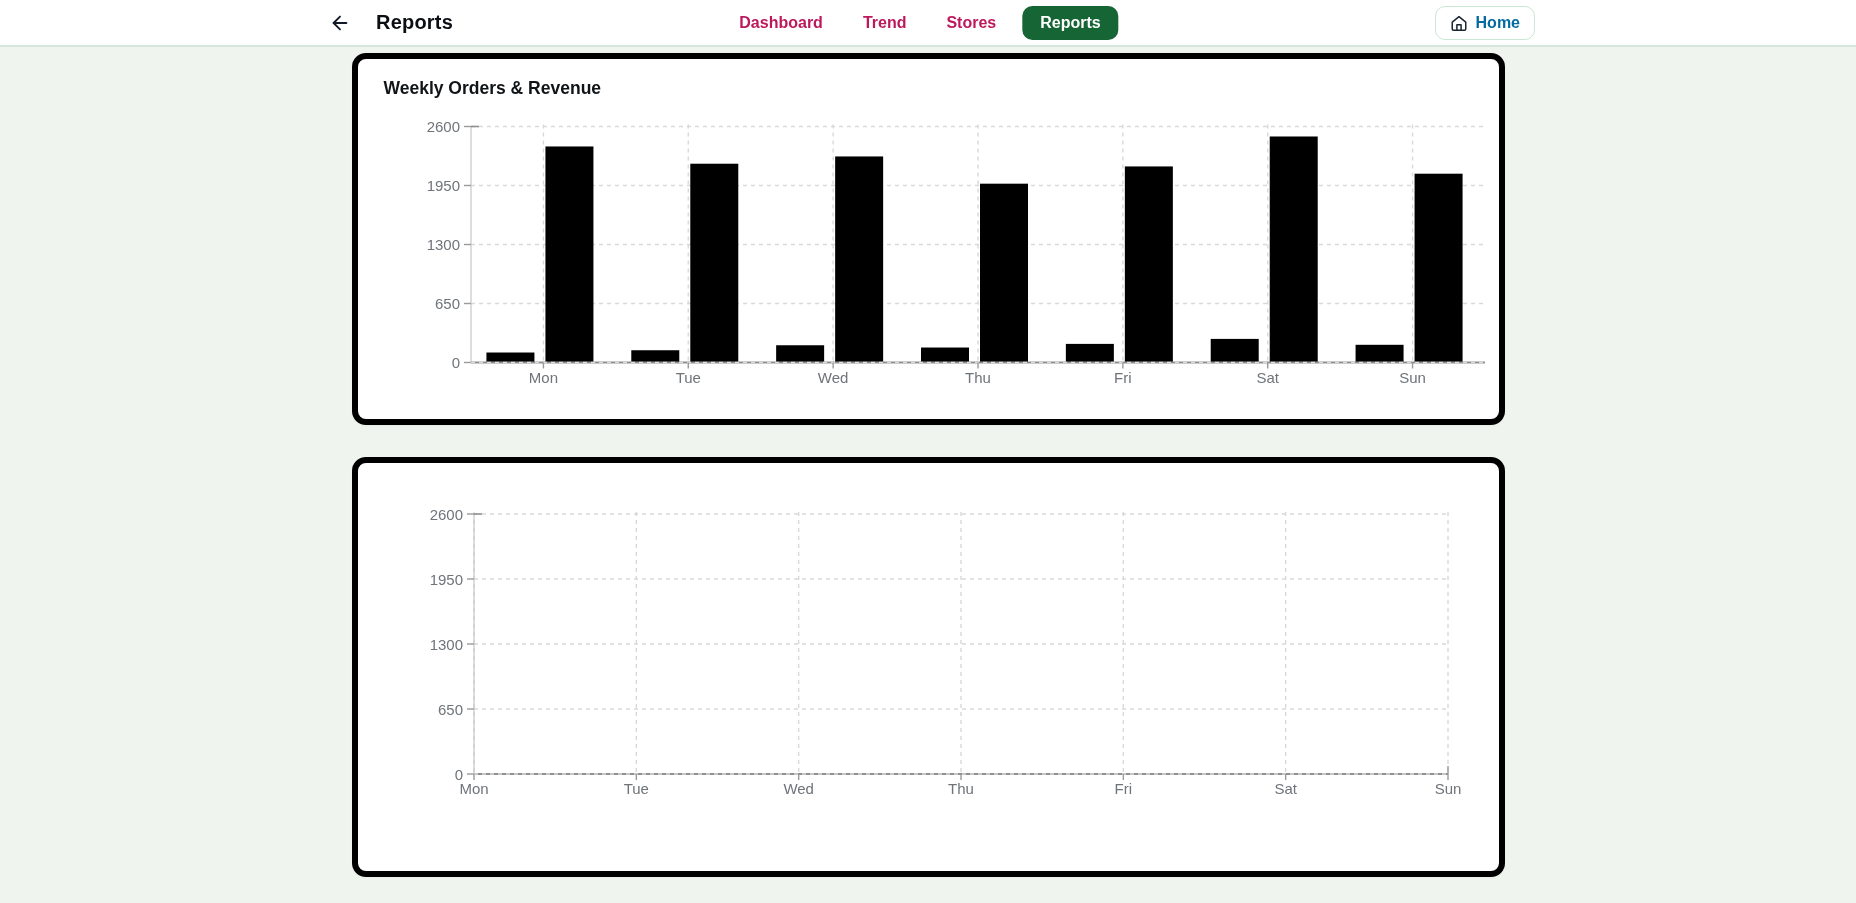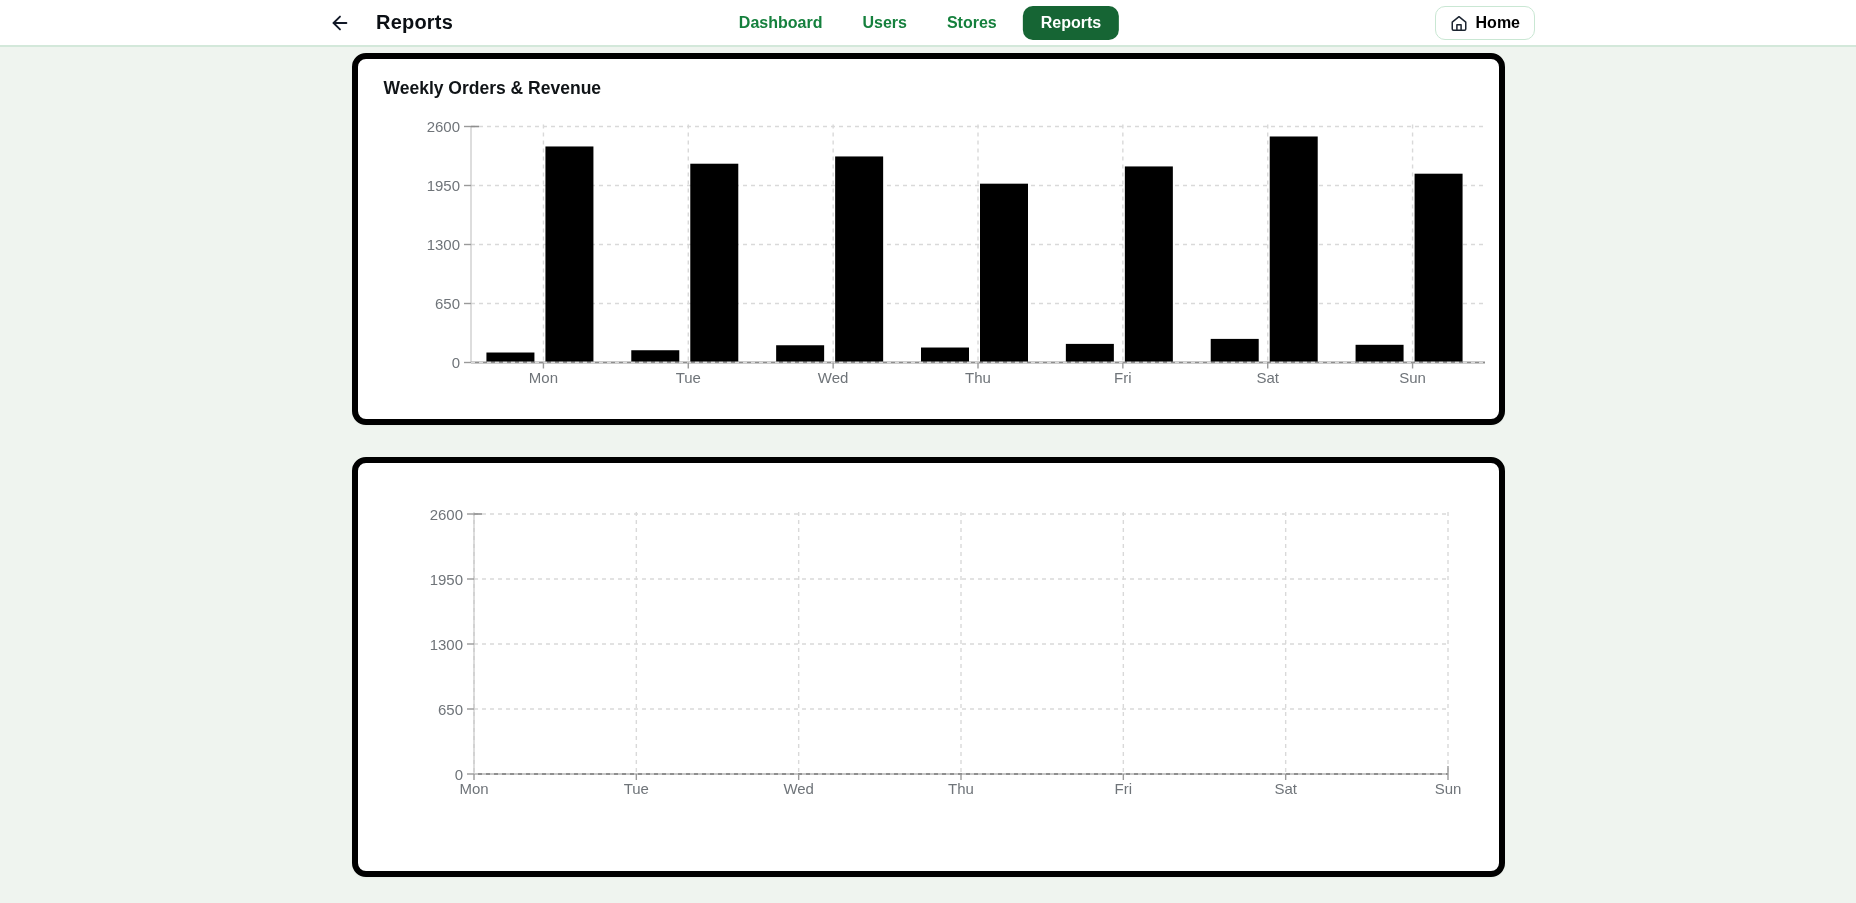--- a/index.html
+++ b/index.html
@@ -29,36 +29,36 @@
   }
   .page-title { font-size: 20px; font-weight: 700; color: #0b0f14; letter-spacing: 0.2px; }
   .main-nav {
     position: absolute; left: 50%; top: 50%;
     transform: translate(-50%, -50%);
     display: flex; align-items: center; gap: 36px;
   }
   .nav-link {
     background: none; border: none; cursor: pointer;
     font-family: "Liberation Sans", sans-serif;
-    font-size: 16px; font-weight: 600; color: #15803d;
+    font-size: 16px; font-weight: 600; color: #be185d;
     padding: 7px 2px; border-radius: 10px;
   }
   .nav-link.active {
     background: #166534; color: #ffffff;
     padding: 8px 18px;
     margin-left: -12px;
   }
   .home-btn {
     display: flex; align-items: center; gap: 8px;
     background: #ffffff;
     border: 1.5px solid #c9e7d3;
     border-radius: 10px;
     height: 34px; padding: 0 14px;
     font-family: "Liberation Sans", sans-serif;
-    font-size: 16px; font-weight: 600; color: #000000;
+    font-size: 16px; font-weight: 600; color: #0369a1;
     cursor: pointer;
   }
   
   .content { padding-top: 6px; }
   .card {
     width: 1153px; margin: 0 auto;
     background: #ffffff;
     border: 6px solid #000000;
     border-radius: 14px;
     box-shadow: 0 1px 2px rgba(20,40,25,0.04);
@@ -90,21 +90,21 @@
           <path d="M19 12H5"></path>
             <path d="M12 19l-7-7 7-7"></path>
         </svg>
       </span>
     </button>
     <h1 class="page-title">Reports</h1>
   </div>
 
   <nav class="main-nav" id="main-nav">
       <button class="nav-link">Dashboard</button>
-      <button class="nav-link">Users</button>
+      <button class="nav-link">Trend</button>
       <button class="nav-link">Stores</button>
       <button class="nav-link active">Reports</button>
     </nav>
 
   <button class="home-btn">
     <span style="display:flex">
       <svg width="18" height="18" viewBox="0 0 24 24" fill="none" stroke="#1b2430" stroke-width="2" stroke-linecap="round" stroke-linejoin="round">
         <path d="M3 10.8 12 3.6l9 7.2V20a1.6 1.6 0 0 1-1.6 1.6H4.6A1.6 1.6 0 0 1 3 20z"></path>
         <path d="M9.2 21.4v-7h5.6v7"></path>
       </svg>

